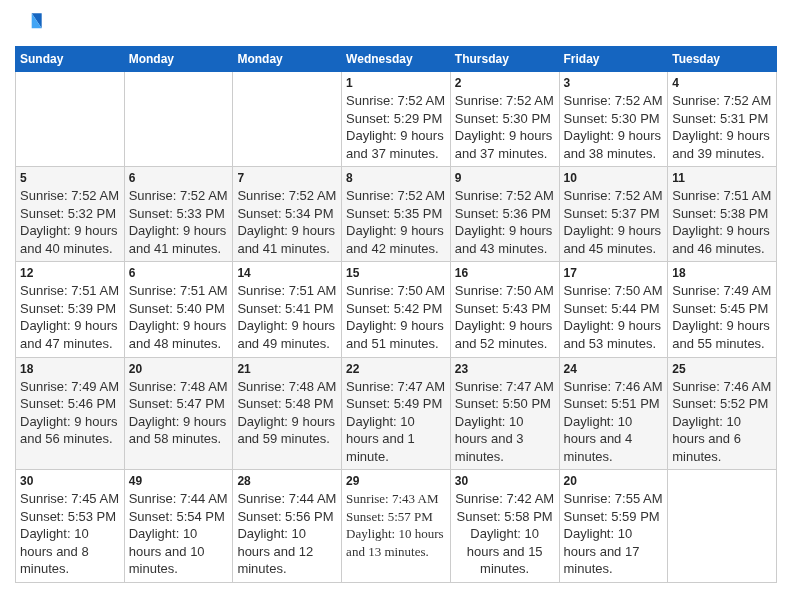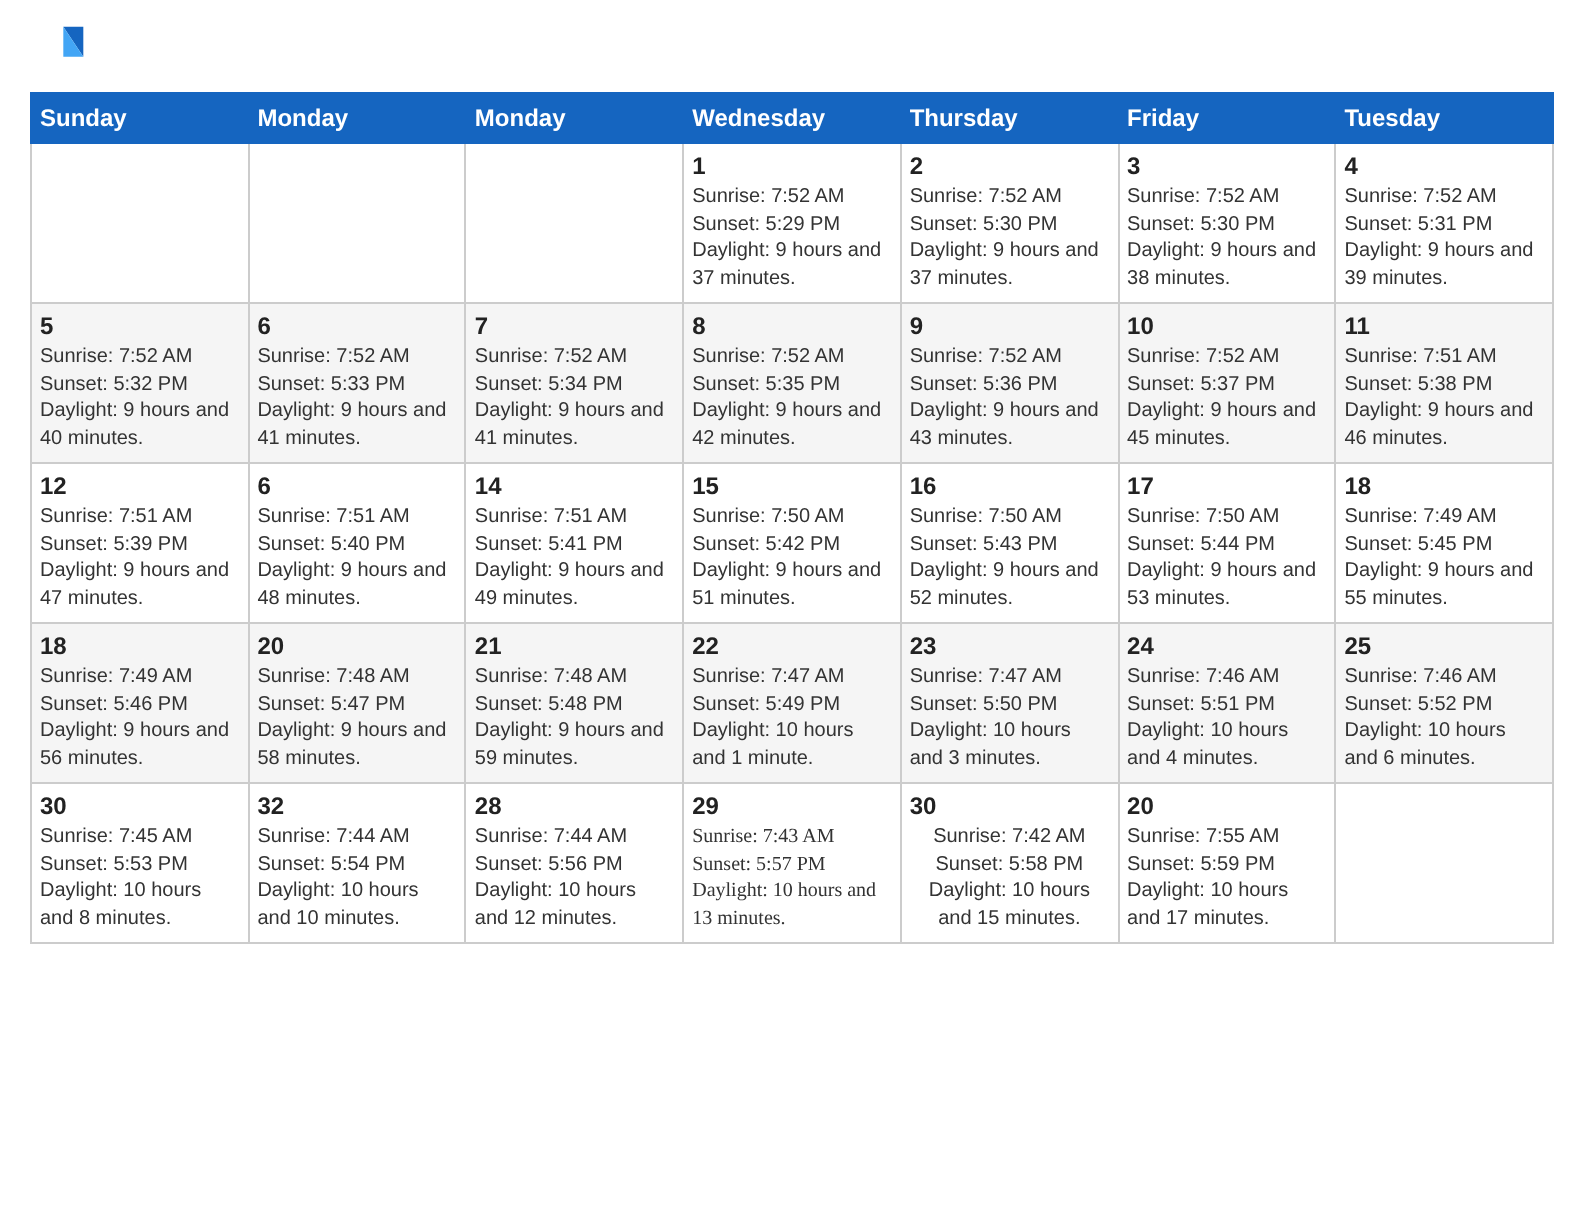--- a/index.html
+++ b/index.html
@@ -74,21 +74,21 @@
       color: #333;
     }
     .day-number {
       font-size: 12px;
       font-weight: bold;
       color: #222;
       display: block;
       margin-bottom: 2px;
     }
     .day-info {
-      font-size: 10px;
+      font-size: 13px;
       line-height: 1.35;
       color: #333;
     }
     .empty-cell {
       background: #f9f9f9;
     }
     tr:nth-child(odd) td { background-color: #fff; }
     tr:nth-child(even) td { background-color: #f5f5f5; }
     thead tr th { background-color: #1565c0 !important; }
   </style>
@@ -288,21 +288,21 @@
           </td>
         </tr>
         <tr>
           <td>
             <span class="day-number">30</span>
             <div class="day-info" style="white-space: pre-line;">Sunrise: 7:45 AM
 Sunset: 5:53 PM
 Daylight: 10 hours and 8 minutes.</div>
           </td>
           <td>
-            <span class="day-number">32</span>
+            <span class="day-number">49</span>
             <div class="day-info" style="white-space: pre-line;">Sunrise: 7:44 AM
 Sunset: 5:54 PM
 Daylight: 10 hours and 10 minutes.</div>
           </td>
           <td>
             <span class="day-number">28</span>
             <div class="day-info" style="white-space: pre-line;">Sunrise: 7:44 AM
 Sunset: 5:56 PM
 Daylight: 10 hours and 12 minutes.</div>
           </td>

